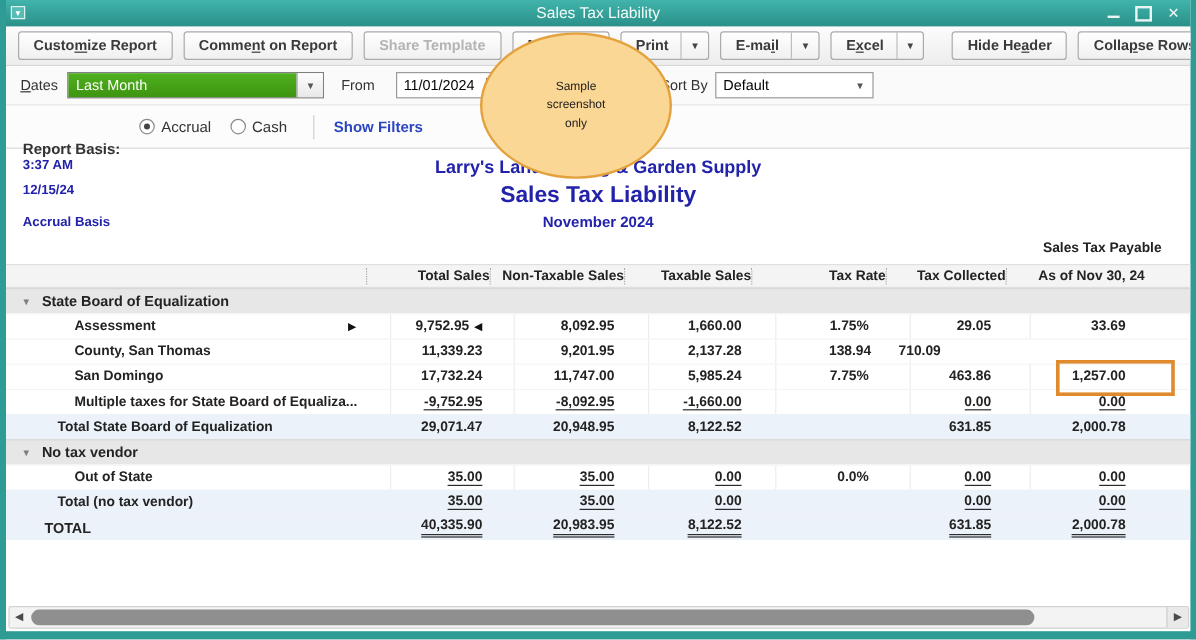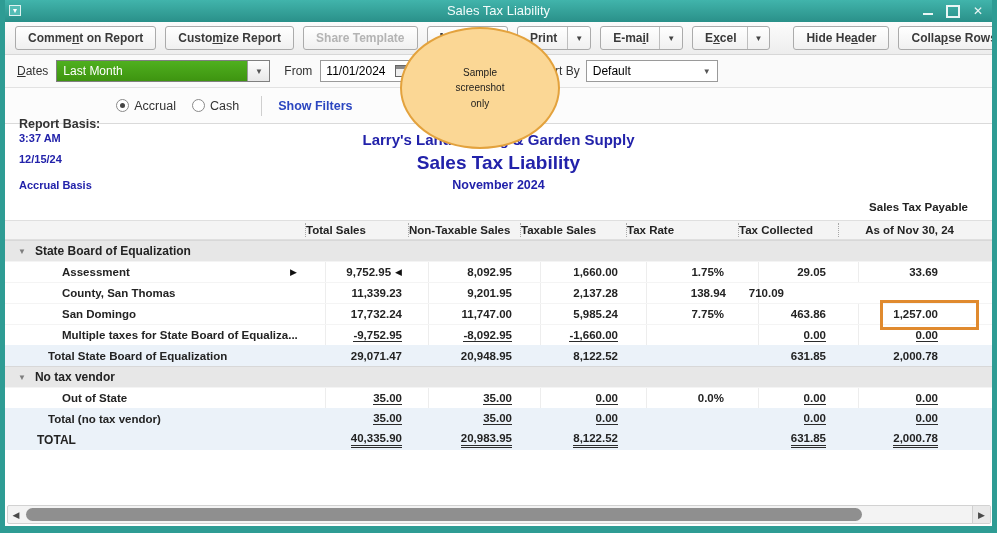--- a/index.html
+++ b/index.html
@@ -41,21 +41,21 @@
   #filterbar { left:0; top:55px; width:987px; height:33px; background:#FAFAFA;
     border-bottom:1px solid #E2E2E2; display:flex; align-items:center; padding:0 12px; }
   .flabel { font-size:12px; color:#333; }
   .k-u { text-decoration:underline; }
   #dates-select { margin-left:8px; display:flex; height:22px; border:1px solid #7F7F7F; }
   #dates-green { width:190px; background:linear-gradient(#4FB01F,#3E9410); color:#fff; font-weight:normal;
     font-size:12px; display:flex; align-items:center; padding:0 6px; }
   .dd-btn { width:22px; background:linear-gradient(#FDFDFD,#E8E8E8); border-left:1px solid #9A9A9A;
     display:flex; align-items:center; justify-content:center; font-size:8px; color:#555; }
   #from-label { margin-left:14px; }
-  #from-input { margin-left:8px; width:92px; height:22px; border:1px solid #9A9A9A; background:#fff;
+  #from-input { margin-left:18px; width:92px; height:22px; border:1px solid #9A9A9A; background:#fff;
     font-size:12px; display:flex; align-items:center; padding:0 5px; position:relative; }
   .cal-icon { position:absolute; right:3px; top:4px; width:13px; height:12px; border:1px solid #666;
     background:#EFEFEF; }
   .cal-icon::before { content:""; position:absolute; left:0; top:0; right:0; height:3px; background:#8A8A8A; }
   #sortby-label { margin-left:128px; }
   #sortby-select { margin-left:6px; width:132px; height:22px; border:1px solid #9A9A9A; background:#fff;
     font-size:12px; display:flex; align-items:center; padding:0 6px; justify-content:space-between; }
   #sortby-select .dd-flat { font-size:8px; color:#555; }
 
   
@@ -75,21 +75,21 @@
   #rpt-company { top:131px; font-size:15px; }
   #rpt-title { top:152px; font-size:19px; }
   #rpt-period { top:178px; font-size:12.5px; }
   #payable-label { top:201px; right:24px; font-size:11.5px; font-weight:bold; color:#222; }
 
   
   #tbl { left:0; top:220px; width:987px; }
   .tr { display:grid; grid-template-columns:300px 103px 112px 106px 112px 100px 1fr;
     height:21px; align-items:center; font-size:11.5px; font-weight:bold; color:#232323; }
   #thead { height:20px; background:#F4F4F4; border-top:1px solid #DFDFDF; border-bottom:1px solid #DFDFDF; }
-  #thead .th { text-align:left; font-size:11.5px; border-left:1px dotted #A8A8A8; height:14px; line-height:14px; }
+  #thead .th { text-align:right; font-size:11.5px; border-left:1px dotted #A8A8A8; height:14px; line-height:14px; }
   #thead .th.first { border-left:none; }
   #thead .th.last { text-align:right; padding-right:38px; }
   .td { height:100%; display:flex; align-items:center; justify-content:flex-end; }
   .td.v { border-left:1px solid #EDEDED;margin-left:20px; }
   .td.c1 { padding-right:6px; } .td.c2 { padding-right:8px; } .td.c3 { padding-right:8px; }
   .td.c4 { padding-right:14px; } .td.c5 { padding-right:12px; } .td.c6 { padding-right:54px; }
   .td.name { justify-content:flex-start; padding-left:57px; }
   .tr.grp { background:#E7E7E7; border-top:1px solid #D8D8D8; }
   .tr.grp .gcell { grid-column:1 / -1; display:flex; align-items:center; padding-left:13px; font-size:12px; }
   .tri { font-size:8px; color:#7E7E7E; margin-right:9px; }
@@ -127,28 +127,28 @@
   <div class="abs" id="titlebar">
     <div class="abs" id="win-icon">▾</div>
     <div id="title-text">Sales Tax Liability</div>
     <div class="abs winctl" id="ctl-min"></div>
     <div class="abs winctl" id="ctl-max"></div>
     <div class="abs winctl" id="ctl-close">✕</div>
   </div>
 
   <div class="abs" id="toolbar">
     <div class="btn">
+      <span>Custo</span>
+        <span class="k">m</span>
+        <span>ize Report</span>
+    </div>
+    <div class="btn">
       <span>Comme</span>
         <span class="k">n</span>
         <span>t on Report</span>
-    </div>
-    <div class="btn">
-      <span>Custo</span>
-        <span class="k">m</span>
-        <span>ize Report</span>
     </div>
     <div class="btn disabled">
       <span>Share Template</span>
     </div>
     <div class="btn">
       <span>Memorize</span>
     </div>
     <div class="btn split">
       <span>Print</span>
       <span class="arrow-seg">▼</span>

